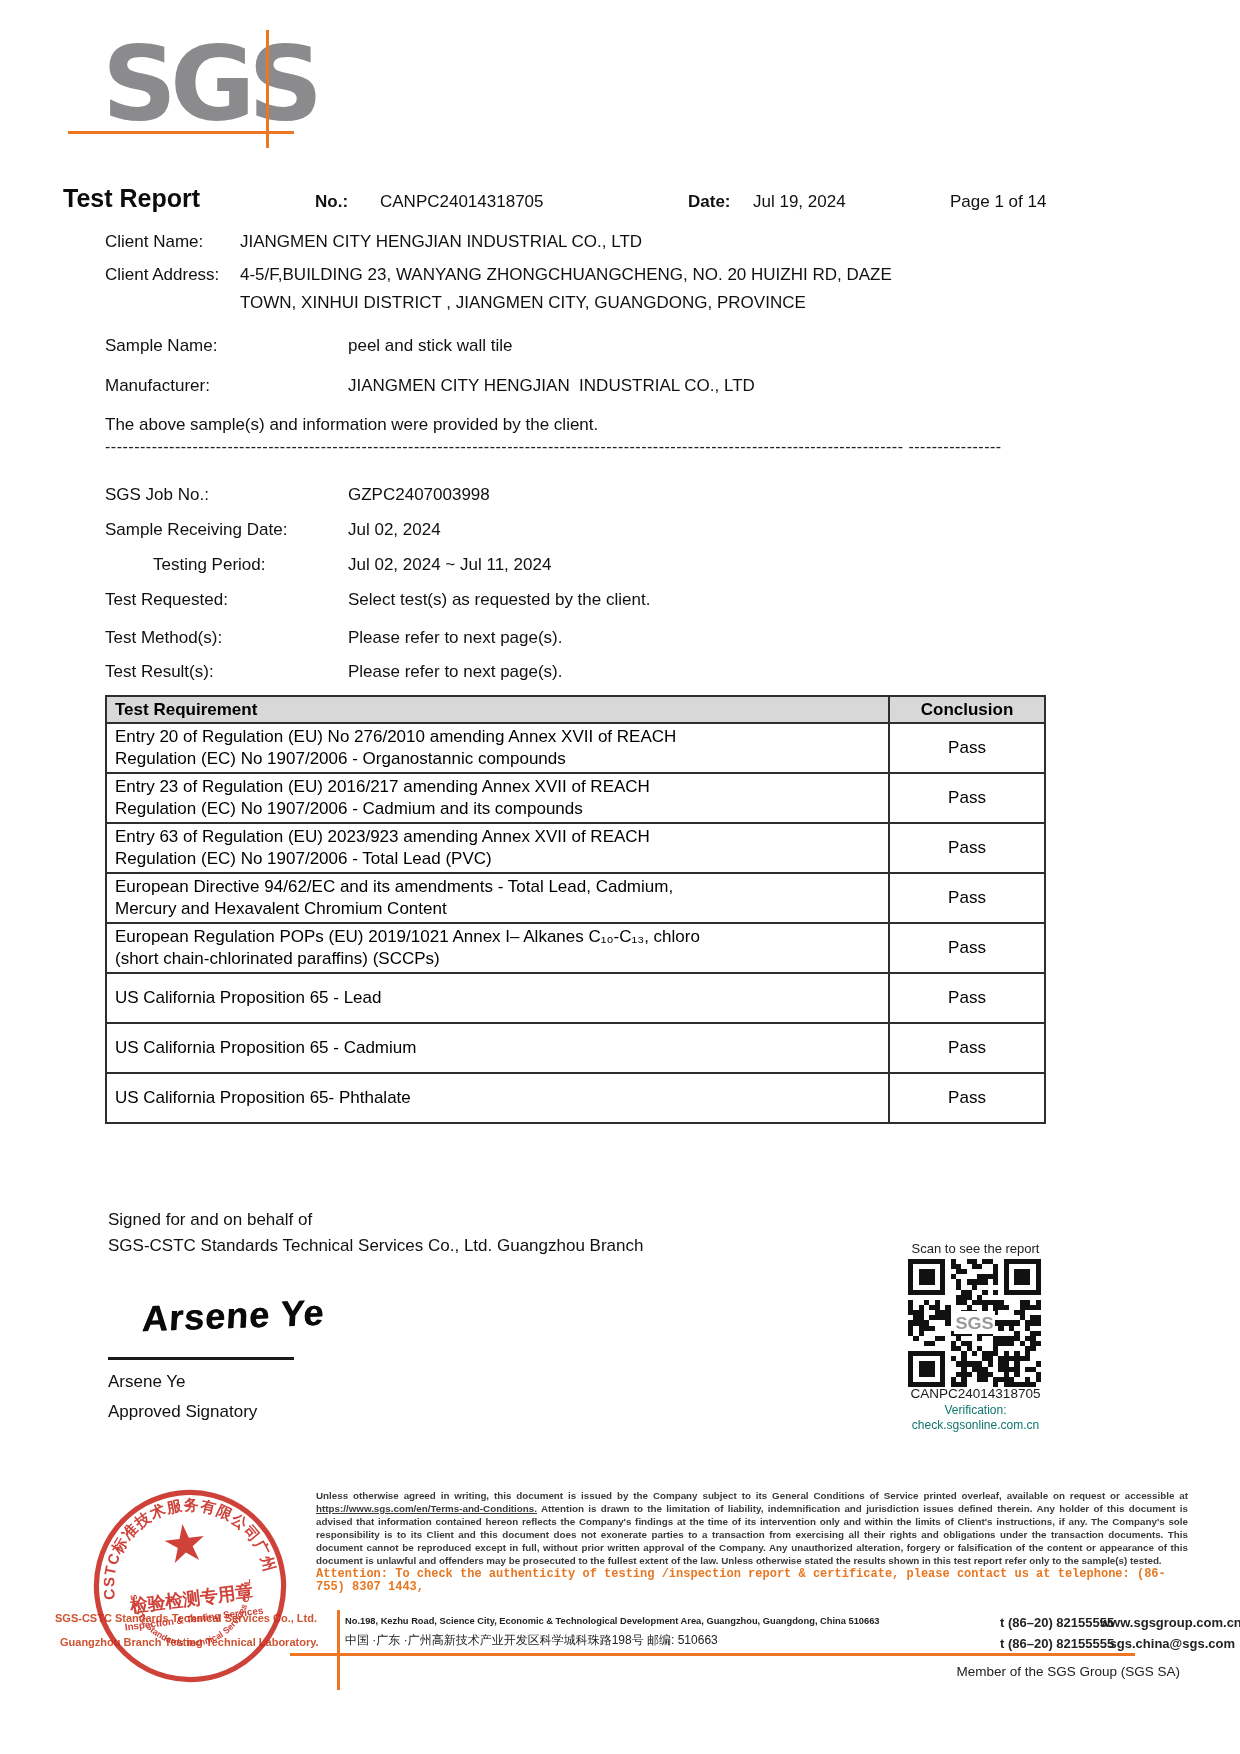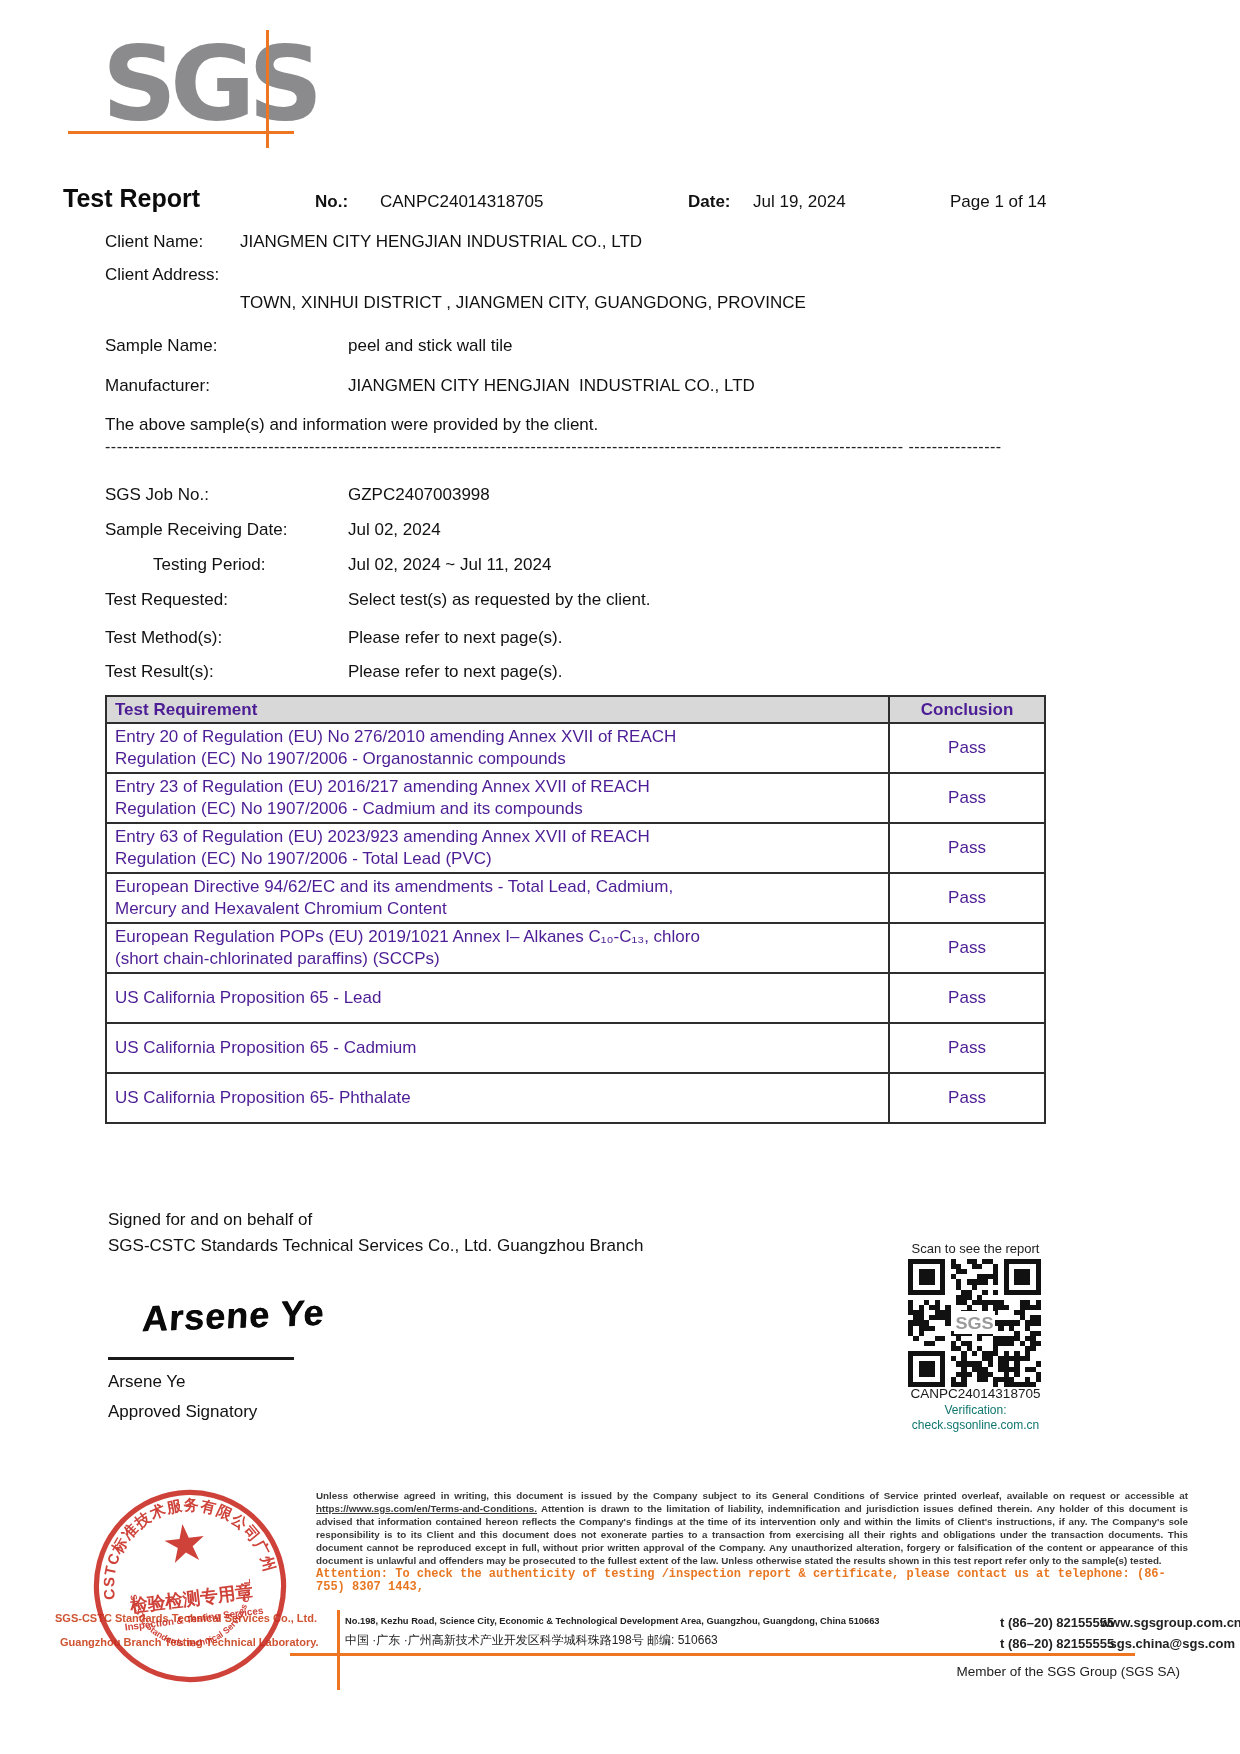--- a/index.html
+++ b/index.html
@@ -8,21 +8,21 @@
   .abs{position:absolute;}
   .logo-text{font-weight:bold;font-size:104px;line-height:1;color:#8b8b8d;letter-spacing:-7px;
              font-family:"DejaVu Sans","Liberation Sans",sans-serif;}
   .orange{background:#ee7623;}
   .title{font-weight:bold;font-size:25px;color:#0c0c0c;}
   .t17{font-size:17px;line-height:1.25;}
   .b{font-weight:bold;}
   .pre{white-space:pre;}
   .dashline{font-size:16px;letter-spacing:0.5px;white-space:pre;overflow:hidden;width:898px;color:#222;}
   table.results{border-collapse:collapse;width:903px;table-layout:fixed;}
-  table.results th,table.results td{border:2px solid #2e2e2e;font-size:17px;color:#4c1d95;}
+  table.results th,table.results td{border:2px solid #2e2e2e;font-size:17px;color:#000000;}
   table.results th{background:#d8d8d8;text-align:left;height:23px;padding:1px 8px;}
   table.results th.c2{text-align:center;}
   table.results td.c1{padding:1px 8px;vertical-align:middle;line-height:22px;height:46px;}
   table.results td.c2{text-align:center;vertical-align:middle;}
   .colw1{width:765px;}.colw2{width:138px;}
   .sig-hand{font-weight:bold;font-size:36px;letter-spacing:1px;color:#0a0a0a;
             transform:rotate(-2deg) skewX(-5deg);text-shadow:0.6px 0 #0a0a0a;}
   .sigline{background:#1a1a1a;height:3px;}
   .qr-hint{font-size:13px;color:#222;text-align:center;}
   .qr-cap{font-size:13.5px;color:#1a1a1a;text-align:center;}
@@ -50,20 +50,21 @@
   <div class="abs title" style="left:63px;top:184px;">Test Report</div>
   <div class="abs t17 b" style="left:315px;top:191px;">No.:</div>
   <div class="abs t17" style="left:380px;top:191px;">CANPC24014318705</div>
   <div class="abs t17 b" style="left:688px;top:191px;">Date:</div>
   <div class="abs t17" style="left:753px;top:191px;">Jul 19, 2024</div>
   <div class="abs t17" style="left:950px;top:191px;">Page 1 of 14</div>
 
   <div class="abs t17" style="left:105px;top:231px;">Client Name:</div>
   <div class="abs t17" style="left:240px;top:231px;">JIANGMEN CITY HENGJIAN INDUSTRIAL CO., LTD</div>
   <div class="abs t17" style="left:105px;top:264px;">Client Address:</div>
+  <div class="abs t17" style="left:240px;top:264px;">4-5/F,BUILDING 23, WANYANG ZHONGCHUANGCHENG, NO. 20 HUIZHI RD, DAZE</div>
   <div class="abs t17" style="left:240px;top:292px;">TOWN, XINHUI DISTRICT , JIANGMEN CITY, GUANGDONG, PROVINCE</div>
 
   <div class="abs t17" style="left:105px;top:335px;">Sample Name:</div>
   <div class="abs t17" style="left:348px;top:335px;">peel and stick wall tile</div>
   <div class="abs t17" style="left:105px;top:375px;">Manufacturer:</div>
   <div class="abs t17 pre" style="left:348px;top:375px;">JIANGMEN CITY HENGJIAN  INDUSTRIAL CO., LTD</div>
   <div class="abs t17" style="left:105px;top:414px;">The above sample(s) and information were provided by the client.</div>
   <div class="abs dashline" style="left:105px;top:438px;">----------------------------------------------------------------------------------------------------------------------------------------- ----------------</div>
 
   <div class="abs t17" style="left:105px;top:484px;">SGS Job No.:</div>

